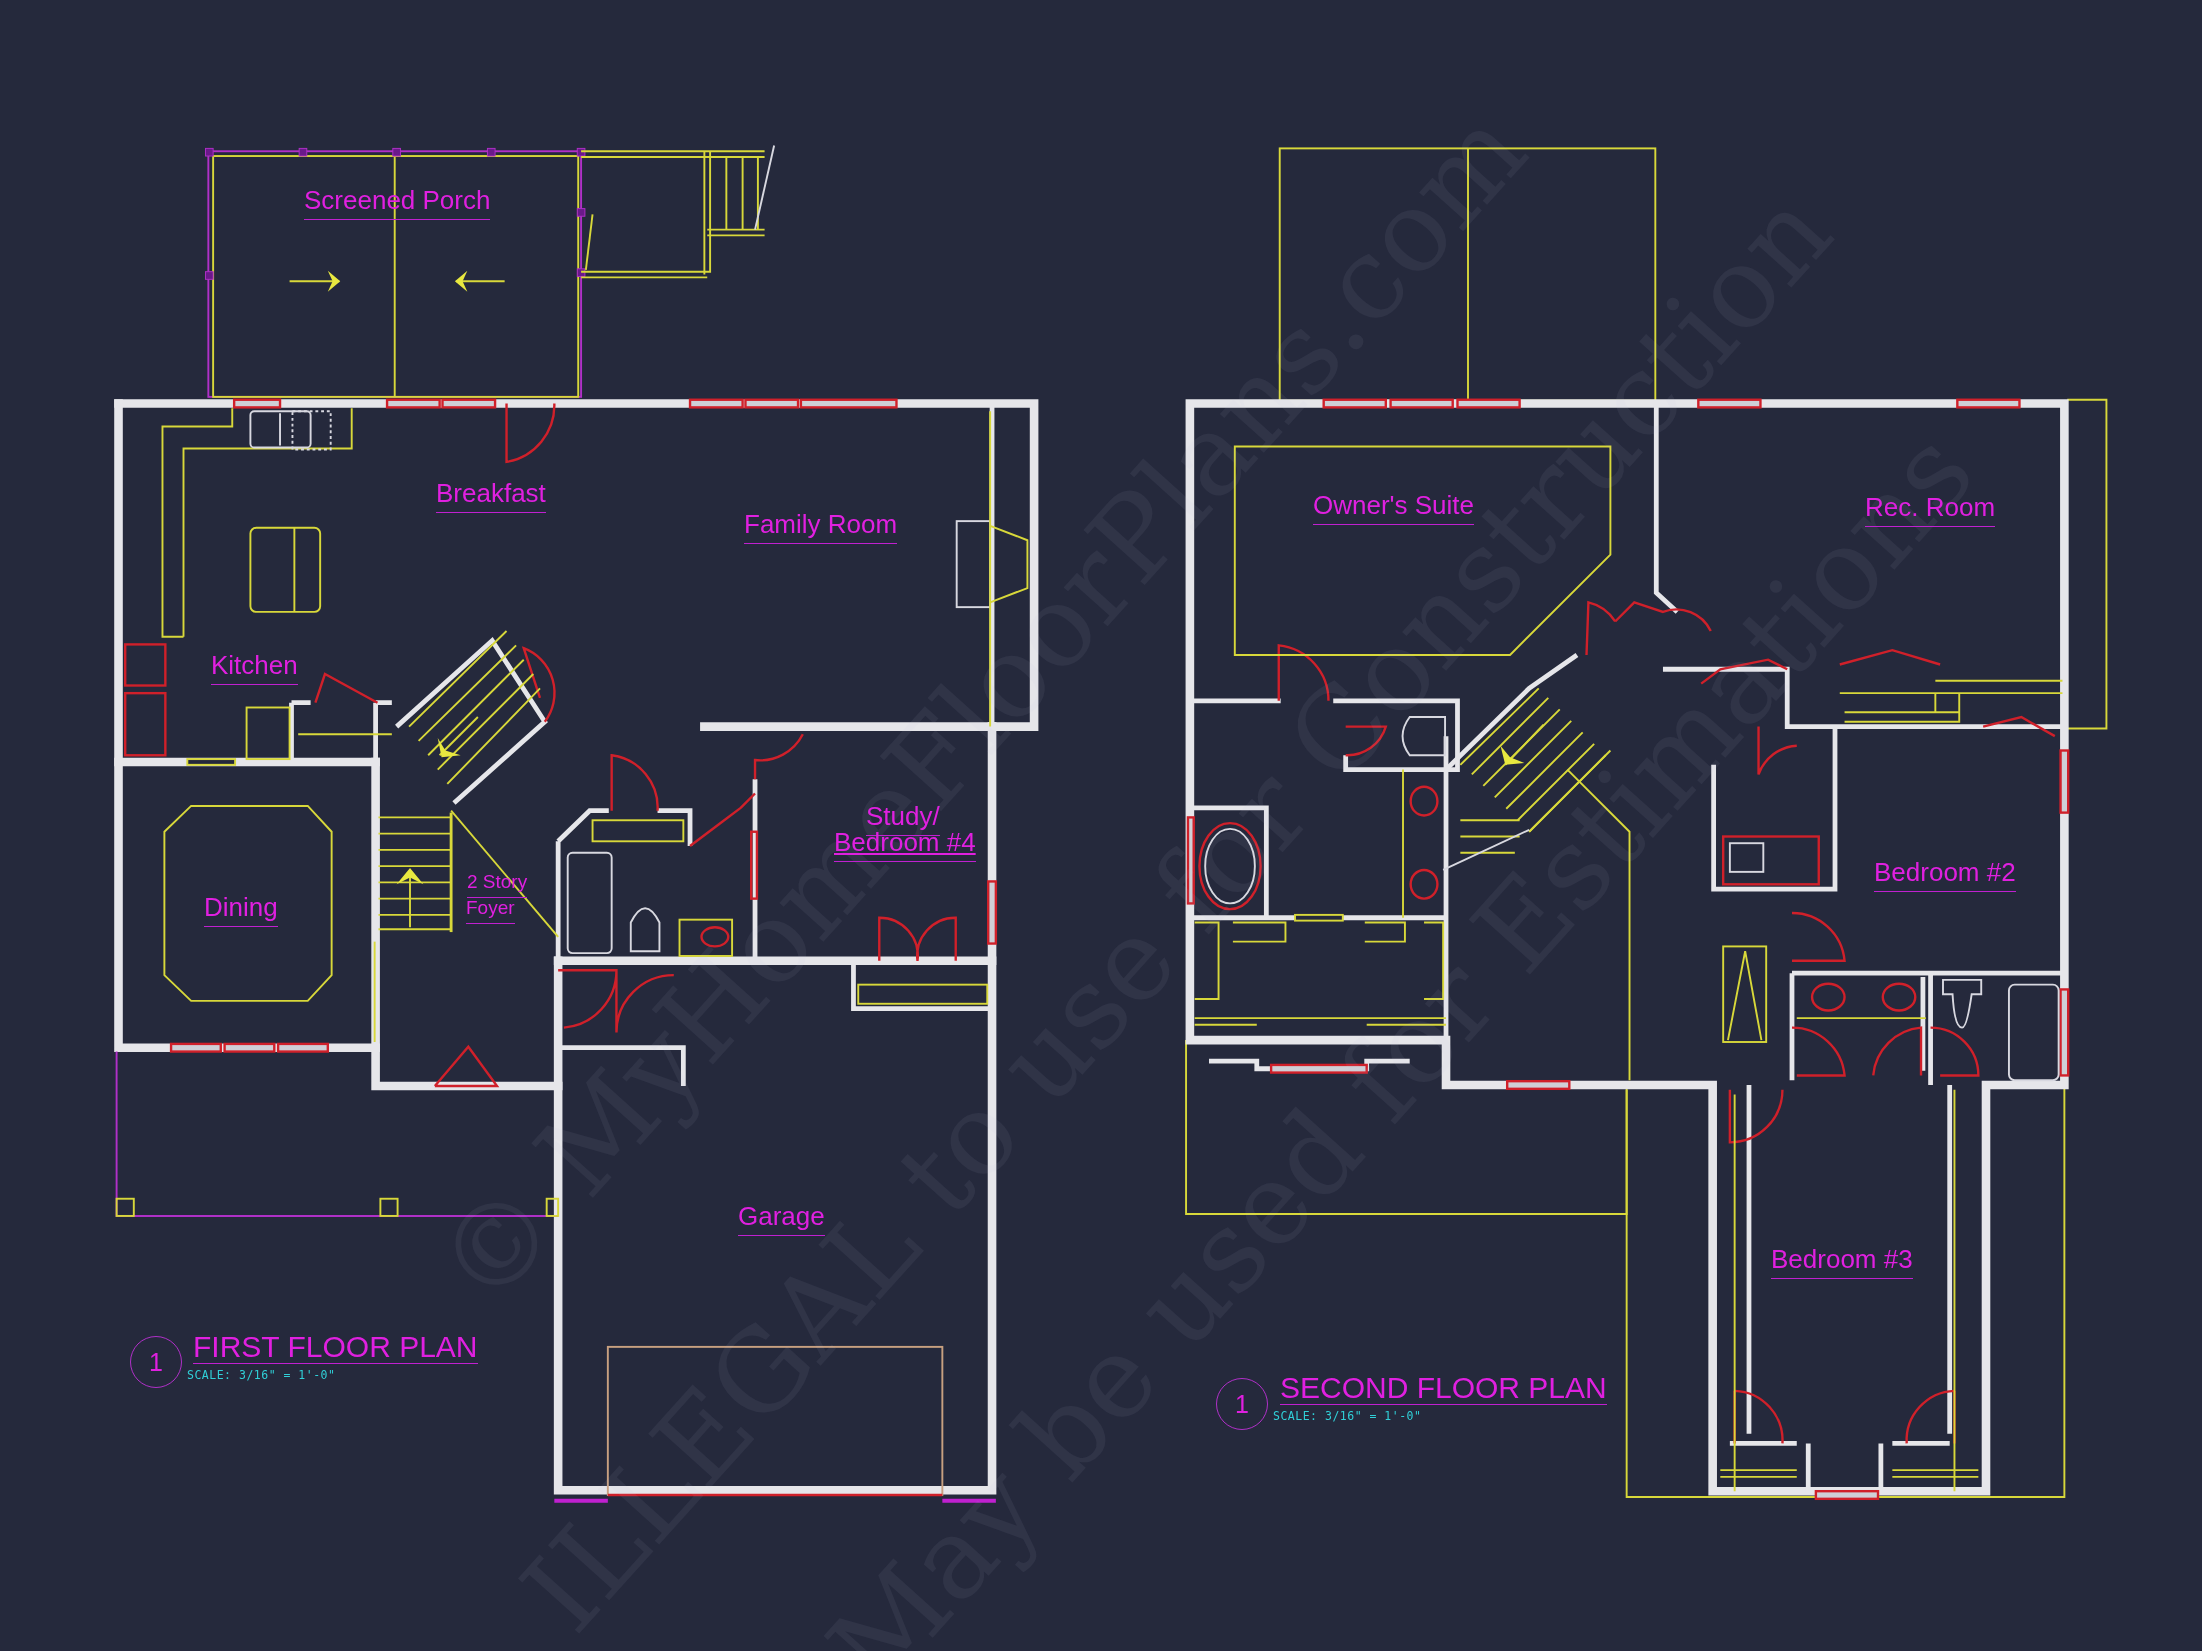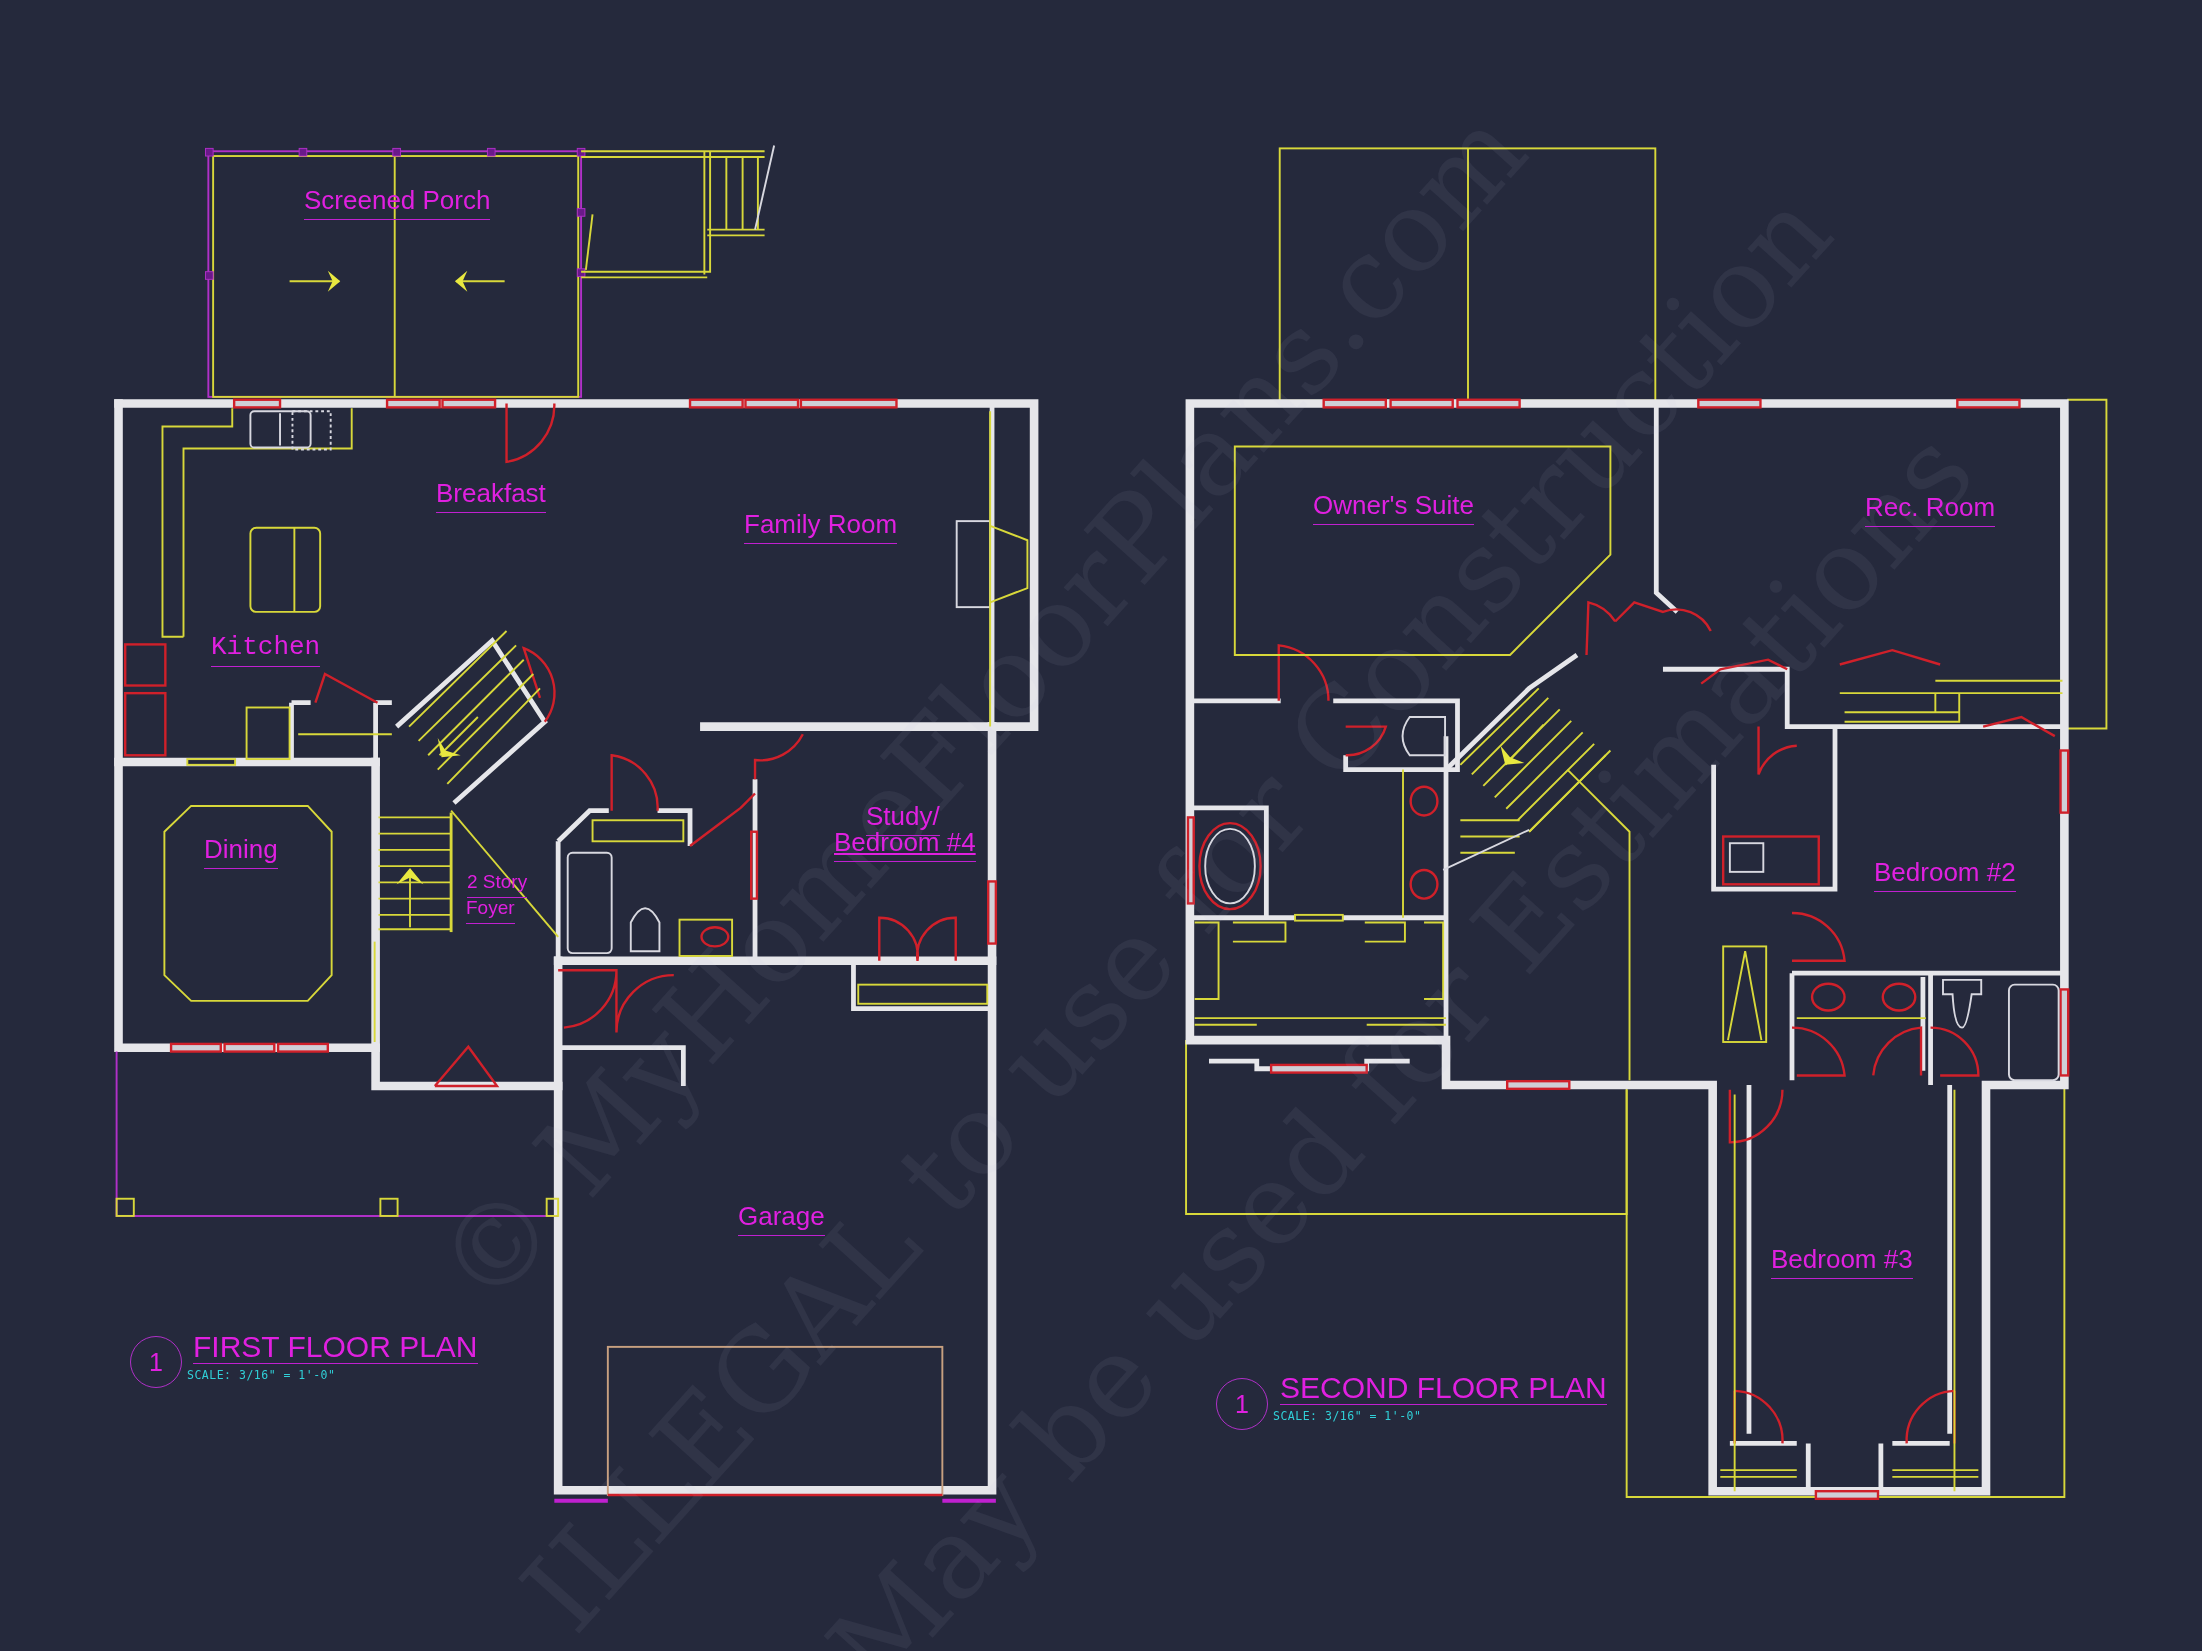--- a/index.html
+++ b/index.html
@@ -273,22 +273,22 @@
   </g>
 </svg>
 
 <div class="wm" style="left:411px; top:1243px; transform:rotate(-48deg);">© MyHomeFloorPlans.com</div>
 <div class="wm" style="left:497px; top:1568px; transform:rotate(-48deg);">ILLEGAL to use for Construction</div>
 <div class="wm" style="left:803px; top:1625px; transform:rotate(-48deg);">May be used for Estimations</div>
 
 <div class="label" style="left:304px; top:187px;">Screened Porch</div>
 <div class="label" style="left:436px; top:480px;">Breakfast</div>
 <div class="label" style="left:744px; top:511px;">Family Room</div>
-<div class="label" style="left:211px; top:634px;font-family:Liberation Mono, monospace;">Kitchen</div>
-<div class="label" style="left:204px; top:836px;">Dining</div>
+<div class="label" style="left:211px; top:652px;">Kitchen</div>
+<div class="label" style="left:204px; top:894px;">Dining</div>
 <div class="label small" style="left:467px; top:872px;">2 Story</div>
 <div class="label small" style="left:466px; top:898px;">Foyer</div>
 <div class="label" style="left:866px; top:803px;">Study/</div>
 <div class="label" style="left:834px; top:829px;text-decoration:underline;">Bedroom #4</div>
 <div class="label" style="left:738px; top:1203px;">Garage</div>
 
 <div class="badge" style="left:130px; top:1336px;">1</div>
 <div class="title" style="left:193px; top:1331px;">FIRST FLOOR PLAN</div>
 <div class="scale" style="left:187px; top:1368px;">SCALE: 3/16" = 1'-0"</div>
 

